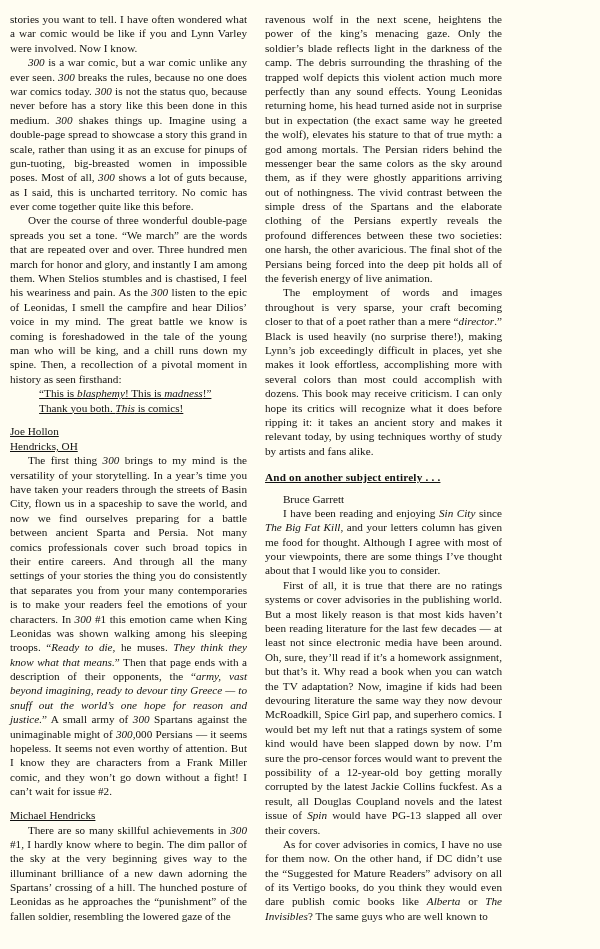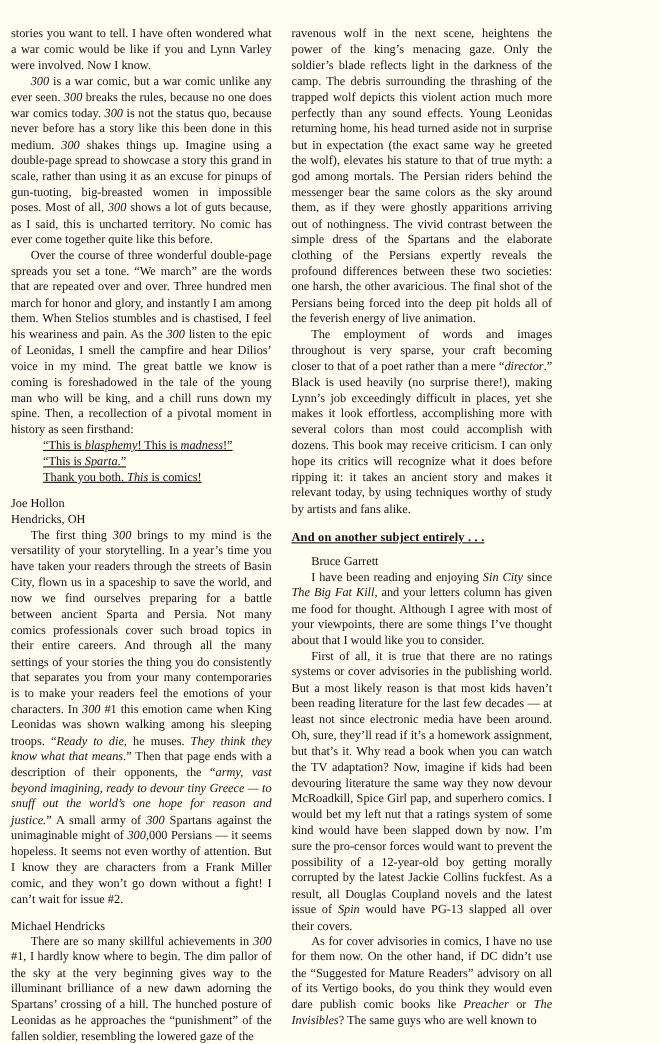--- a/index.html
+++ b/index.html
@@ -6,21 +6,21 @@
     margin: 0;
     padding: 0;
     background: #fffdf2;
   }
   #page {
     position: relative;
     width: 512px;
     height: 949px;
     background: #fffdf2;
     box-sizing: border-box;
-    padding: 24px 10px 6px 10px;
+    padding: 12px 10px 6px 10px;
     font-family: "Liberation Serif", serif;
     color: #111;
     overflow: hidden;
   }
   .columns {
     display: flex;
     gap: 18px;
     height: 100%;
   }
   .col {
@@ -36,21 +36,21 @@
     hyphens: auto;
   }
   p.noindent { text-indent: 0; }
   p.quote {
     text-indent: 2.6em;
     text-decoration: underline;
   }
   .sig {
     margin-top: 0.85em;
   }
-  .sig p { text-indent: 0; }
+  .sig p { text-indent: 0; text-decoration: underline; }
   .underline-head {
     font-weight: bold;
     text-indent: 0;
     text-decoration: underline;
     margin-top: 1.1em;
     margin-bottom: 0.6em;
     letter-spacing: 0.2px;
   }
   i { font-style: italic; }
 </style>
@@ -58,21 +58,20 @@
 <body>
 
 <div id="page">
   <div class="columns">
 
     <div class="col">
       <p class="noindent">stories you want to tell.  I have often wondered what a war comic would be like if you and Lynn Varley were involved.  Now I know.</p>
       <p><i>300</i> is a war comic, but a war comic unlike any ever seen.  <i>300</i> breaks the rules, because no one does war comics today.  <i>300</i> is not the status quo, because never before has a story like this been done in this medium.  <i>300</i> shakes things up.  Imagine using a double-page spread to showcase a story this grand in scale, rather than using it as an excuse for pinups of gun-tuoting, big-breasted women in impossible poses.  Most of all, <i>300</i> shows a lot of guts because, as I said, this is uncharted territory.  No comic has ever come together quite like this before.</p>
       <p>Over the course of three wonderful double-page spreads you set a tone.  “We march” are the words that are repeated over and over.  Three hundred men march for honor and glory, and instantly I am among them.  When Stelios stumbles and is chastised, I feel his weariness and pain.  As the <i>300</i> listen to the epic of Leonidas, I smell the campfire and hear Dilios’ voice in my mind.  The great battle we know is coming is foreshadowed in the tale of the young man who will be king, and a chill runs down my spine.  Then, a recollection of a pivotal moment in history as seen firsthand:</p>
       <p class="quote">“This is <i>blasphemy</i>!  This is <i>madness</i>!”</p>
-      <p class="quote">“This is <i>Sparta</i>.”</p>
       <p class="quote">Thank you both.  <i>This</i> is comics!</p>
 
       <div class="sig">
         <p>Joe Hollon</p>
         <p>Hendricks, OH</p>
       </div>
 
       <p>The first thing <i>300</i> brings to my mind is the versatility of your storytelling.  In a year’s time you have taken your readers through the streets of Basin City, flown us in a spaceship to save the world, and now we find ourselves preparing for a battle between ancient Sparta and Persia.  Not many comics professionals cover such broad topics in their entire careers.  And through all the many settings of your stories the thing you do consistently that separates you from your many contemporaries is to make your readers feel the emotions of your characters.  In <i>300</i> #1 this emotion came when King Leonidas was shown walking among his sleeping troops.  “<i>Ready to die,</i> he muses.  <i>They think they know what that means.</i>”  Then that page ends with a description of their opponents, the “<i>army, vast beyond imagining, ready to devour tiny Greece — to snuff out the world’s one hope for reason and justice.</i>”  A small army of <i>300</i> Spartans against the unimaginable might of <i>300</i>,000 Persians — it seems hopeless.  It seems not even worthy of attention.  But I know they are characters from a Frank Miller comic, and they won’t go down without a fight!  I can’t wait for issue #2.</p>
 
       <div class="sig">
@@ -87,17 +86,17 @@
       <p>The employment of words and images throughout is very sparse, your craft becoming closer to that of a poet rather than a mere “<i>director</i>.”  Black is used heavily (no surprise there!), making Lynn’s job exceedingly difficult in places, yet she makes it look effortless, accomplishing more with several colors than most could accomplish with dozens.  This book may receive criticism.  I can only hope its critics will recognize what it does before ripping it: it takes an ancient story and makes it relevant today, by using techniques worthy of study by artists and fans alike.</p>
 
       <p class="underline-head">And on another subject entirely . . .</p>
 
       <div style="margin-top:0;">
         <p>Bruce Garrett</p>
       </div>
 
       <p>I have been reading and enjoying <i>Sin City</i> since <i>The Big Fat Kill</i>, and your letters column has given me food for thought.  Although I agree with most of your viewpoints, there are some things I’ve thought about that I would like you to consider.</p>
       <p>First of all, it is true that there are no ratings systems or cover advisories in the publishing world.  But a most likely reason is that most kids haven’t been reading literature for the last few decades — at least not since electronic media have been around.  Oh, sure, they’ll read if it’s a homework assignment, but that’s it.  Why read a book when you can watch the TV adaptation?  Now, imagine if kids had been devouring literature the same way they now devour McRoadkill, Spice Girl pap, and superhero comics.  I would bet my left nut that a ratings system of some kind would have been slapped down by now.  I’m sure the pro-censor forces would want to prevent the possibility of a 12-year-old boy getting morally corrupted by the latest Jackie Collins fuckfest.  As a result, all Douglas Coupland novels and the latest issue of <i>Spin</i> would have PG-13 slapped all over their covers.</p>
-      <p>As for cover advisories in comics, I have no use for them now.  On the other hand, if DC didn’t use the “Suggested for Mature Readers” advisory on all of its Vertigo books, do you think they would even dare publish comic books like <i>Preacher</i> or <i>The Invisibles</i>?  The same guys who are well known to</p>
+      <p>As for cover advisories in comics, I have no use for them now.  On the other hand, if DC didn’t use the “Suggested for Mature Readers” advisory on all of its Vertigo books, do you think they would even dare publish comic books like <i>Alberta</i> or <i>The Invisibles</i>?  The same guys who are well known to</p>
     </div>
 
   </div>
 </div>
 
 </body></html>

